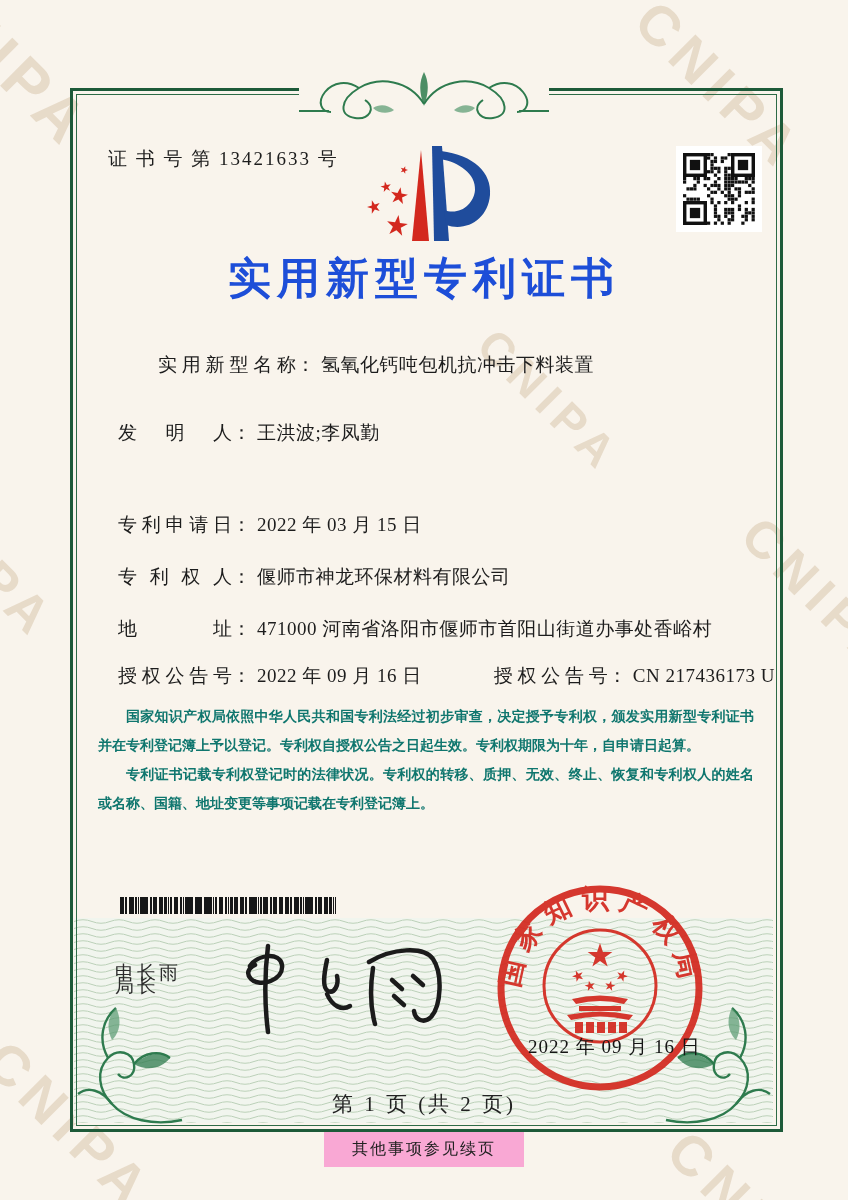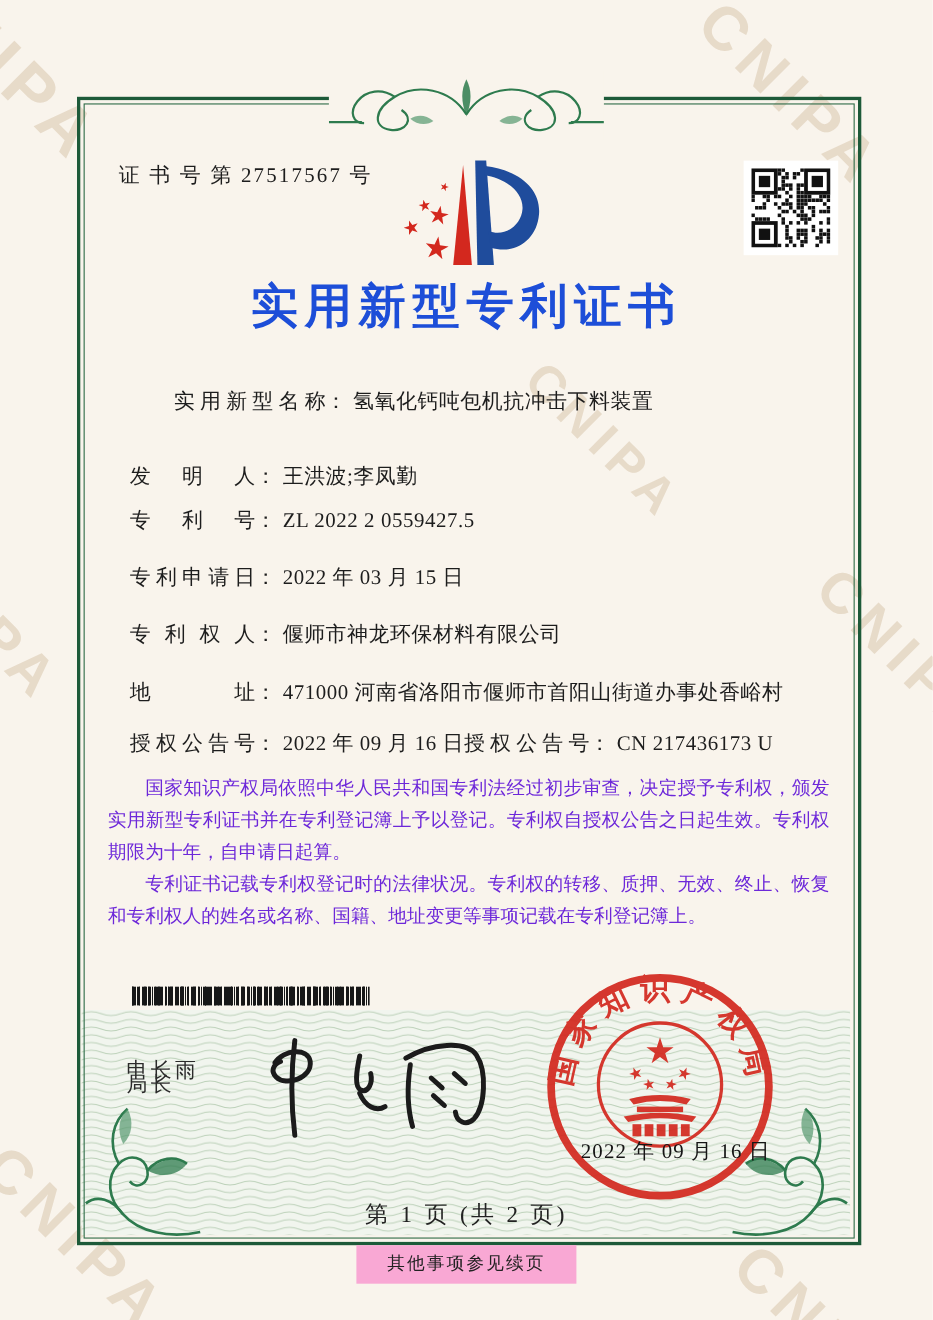--- a/index.html
+++ b/index.html
@@ -34,25 +34,25 @@
   .qr-wrap svg{position:absolute; left:7px; top:7px;}
   .title{
     position:absolute; left:0; top:250px; width:100%; text-align:center;
     font-size:43px; font-weight:bold; letter-spacing:6px; color:#1d4ed8; z-index:4;
   }
   
   .field-row{position:absolute; left:118px; font-size:19px; white-space:nowrap; z-index:4;}
   .flabel{display:inline-block; width:114px; text-align:justify; text-align-last:justify; vertical-align:bottom;}
   .fcolon{display:inline-block; margin-right:6px;}
   .fvalue{letter-spacing:.5px;}
-  .field-second{}
+  .field-second{margin-left:72px;}
   
   .body-text{
     position:absolute; left:98px; top:702px; width:656px;
-    font-size:17px; line-height:29px; text-align:justify; z-index:4; color:#6d28d9;
+    font-size:14px; line-height:29px; text-align:justify; z-index:4; color:#0f766e;font-weight:bold;
   }
   .body-text p{margin:0; text-indent:2em;}
   
   .barcode{
     position:absolute; left:120px; top:897px; width:216px; height:17px; z-index:4;
     background:
       repeating-linear-gradient(90deg,#171717 0 2px,transparent 2px 5px),
       repeating-linear-gradient(90deg,#171717 0 1px,transparent 1px 3px),
       repeating-linear-gradient(90deg,#171717 0 3px,transparent 3px 11px);
   }
@@ -130,21 +130,21 @@
     <g fill="none" stroke="#2e7b4e" stroke-width="2.4">
       <path d="M112,122 C84,128 56,122 42,106 C28,92 26,72 38,60 C48,50 62,54 64,66 C66,78 54,84 48,76"></path>
       <path d="M42,106 C32,92 18,88 8,96"></path>
       <path d="M38,60 C28,42 32,22 46,10"></path>
       <path d="M64,66 C74,54 90,52 100,60"></path>
     </g>
     <path d="M100,60 C92,70 78,74 64,66 C76,56 92,52 100,60 Z" fill="#2e7b4e" opacity=".75"></path>
     <path d="M46,10 C52,22 50,34 42,42 C36,30 38,18 46,10 Z" fill="#55996f" opacity=".7"></path>
   </svg>
 
-  <div class="cert-no">证 书 号 第 27517567 号</div>
+  <div class="cert-no">证 书 号 第 13421633 号</div>
 
   <svg class="logo" viewBox="0 0 178 118">
     <defs>
       <path id="star" d="M0,-1 L0.225,-0.309 L0.951,-0.309 L0.363,0.118 L0.588,0.809 L0,0.382 L-0.588,0.809 L-0.363,0.118 L-0.951,-0.309 L-0.225,-0.309 Z"></path>
     </defs>
     <g fill="#d3281e">
       <use href="#star" transform="translate(62,32) scale(4) rotate(18)"></use>
       <use href="#star" transform="translate(44,49) scale(5.5) rotate(-12)"></use>
       <use href="#star" transform="translate(57,58) scale(9) rotate(10)"></use>
       <use href="#star" transform="translate(32,69) scale(7) rotate(-18)"></use>
@@ -308,23 +308,20 @@
   </div>
 
   <div class="title">实用新型专利证书</div>
 
   <div class="field-row" style="top:352px;">
     <span class="flabel" style="width:138px;margin-left:40px;">实用新型名称</span><span class="fcolon">：</span><span class="fvalue">氢氧化钙吨包机抗冲击下料装置</span>
   </div>
   <div class="field-row" style="top:408px;margin-top:12px;">
     <span class="flabel">发明人</span><span class="fcolon">：</span><span class="fvalue">王洪波;李凤勤</span>
   </div>
-  <div class="field-row" style="top:460px;">
-    <span class="flabel">专利号</span><span class="fcolon">：</span><span class="fvalue">ZL 2022 2 0559427.5</span>
-  </div>
   <div class="field-row" style="top:512px;">
     <span class="flabel">专利申请日</span><span class="fcolon">：</span><span class="fvalue">2022 年 03 月 15 日</span>
   </div>
   <div class="field-row" style="top:564px;">
     <span class="flabel">专利权人</span><span class="fcolon">：</span><span class="fvalue">偃师市神龙环保材料有限公司</span>
   </div>
   <div class="field-row" style="top:616px;">
     <span class="flabel">地址</span><span class="fcolon">：</span><span class="fvalue">471000  河南省洛阳市偃师市首阳山街道办事处香峪村</span>
   </div>
   <div class="field-row" style="top:663px;">

